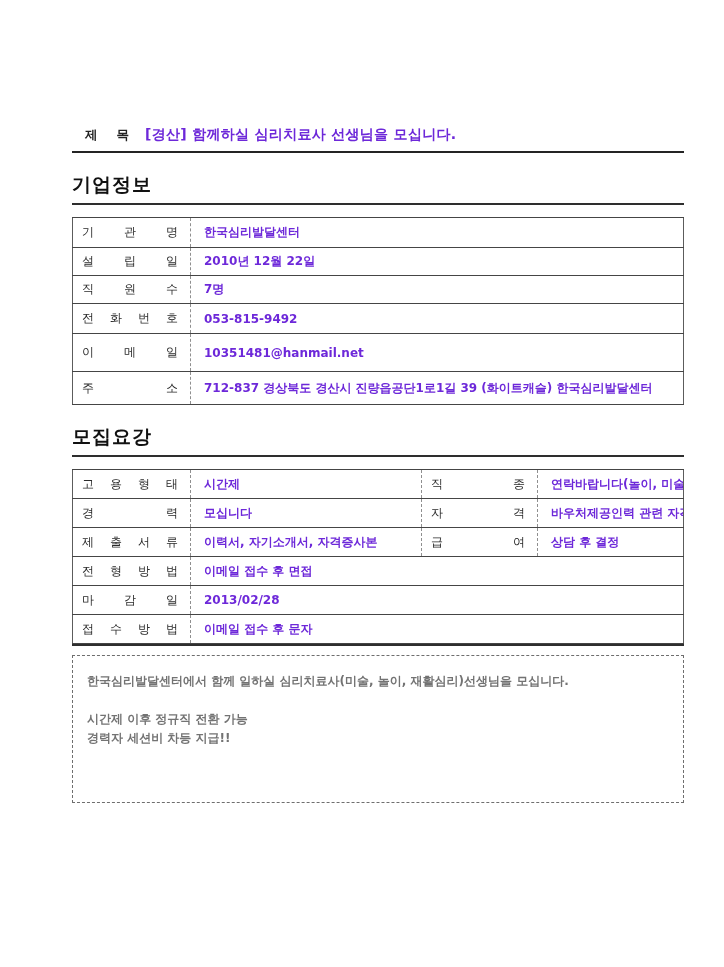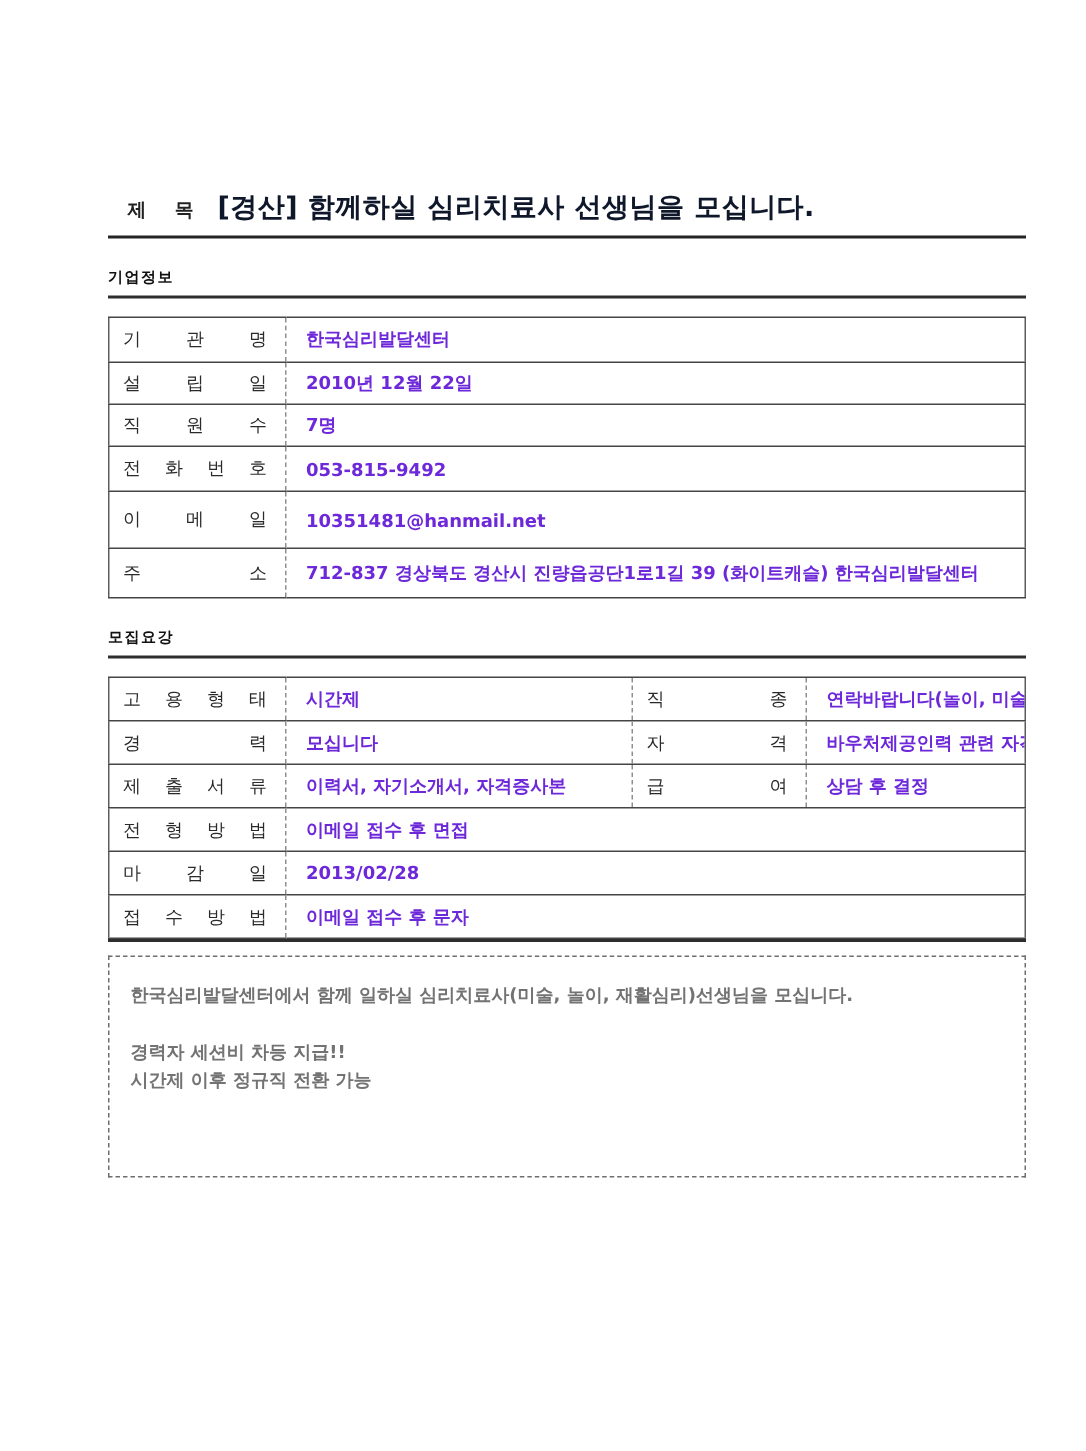--- a/index.html
+++ b/index.html
@@ -18,27 +18,27 @@
   
   .title-row{
     display:flex;align-items:baseline;gap:16px;
     padding-left:13px;margin-bottom:7px;
   }
   .title-label{
     width:44px;flex:0 0 44px;
     font-size:12.5px;font-weight:600;color:#222;
   }
   .title-text{
-    font-size:18px;font-weight:bold;letter-spacing:0.3px;color:#0f172a;
+    font-size:14px;font-weight:bold;letter-spacing:0.3px;color:#6d28d9;
   }
   .rule{border:0;border-top:2px solid #242424;height:0;margin:0;}
   .rule.soft{border-top-color:#2e2e2e;}
   
   .section-heading{
-    font-size:10px;font-weight:bold;letter-spacing:1px;color:#111;
+    font-size:19px;font-weight:bold;letter-spacing:1px;color:#111;
     margin:19px 0 5px 0;
   }
   
   table{
     width:612px;border-collapse:collapse;table-layout:fixed;
     font-size:12px;margin-top:12px;
   }
   table{border:1px solid #5c5c5c;}
   td{
     border-top:1px solid #454545;
@@ -247,18 +247,18 @@
       <td class="val" colspan="3">이메일 접수 후 문자</td>
     </tr>
   </tbody>
     </table>
 
   <hr class="rule soft">
 
   <div class="details-box">
     <p>한국심리발달센터에서 함께 일하실 심리치료사(미술, 놀이, 재활심리)선생님을 모십니다.</p>
     <p></p>
+    <p>시간제 이후 정규직 전환 가능</p>
     <p>경력자 세션비 차등 지급!!</p>
-    <p>시간제 이후 정규직 전환 가능</p>
     <p></p>
   </div>
 
 </div>
 
 </body></html>

